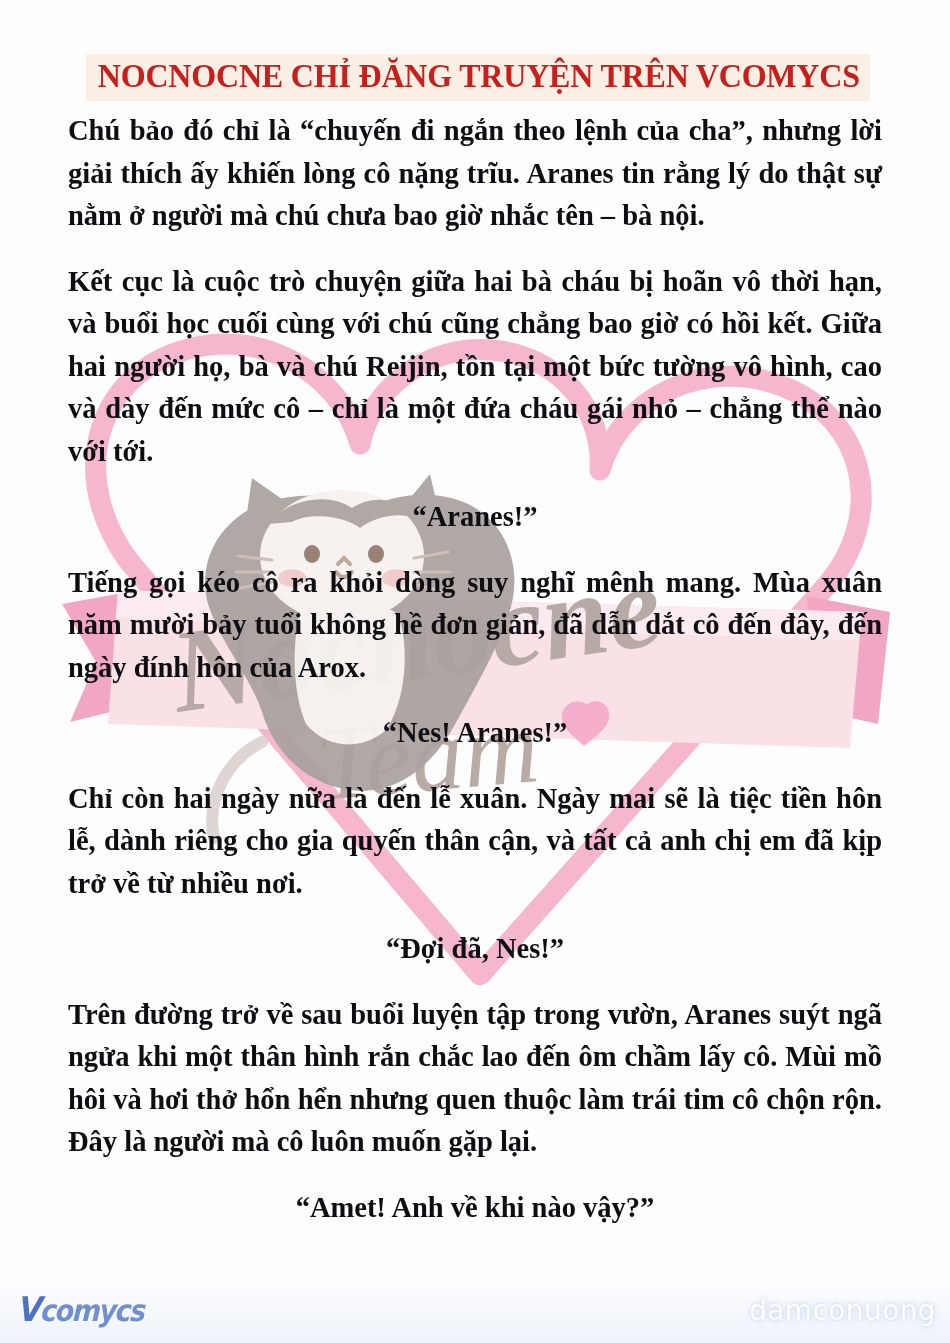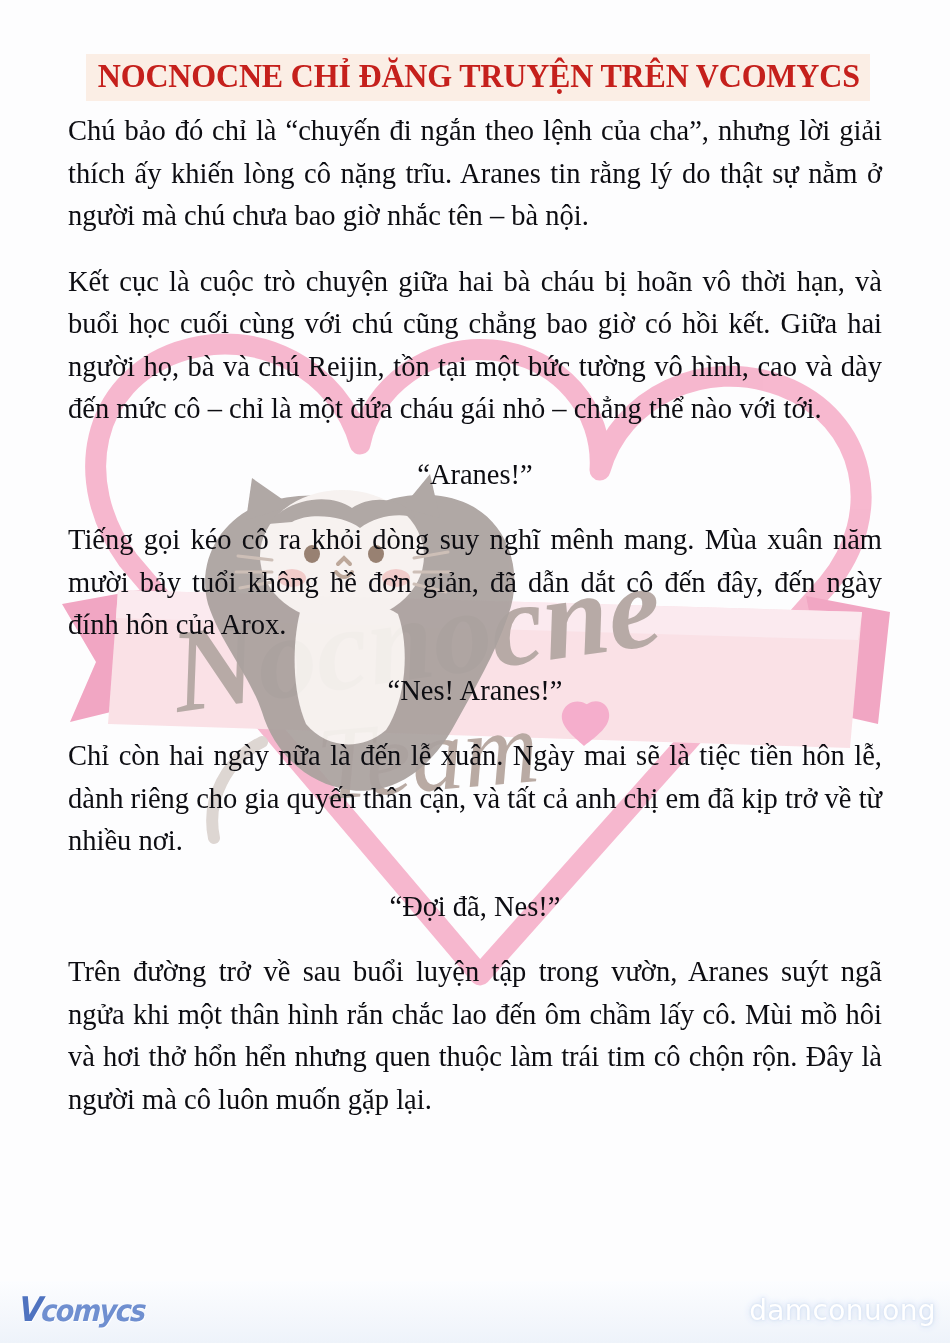--- a/index.html
+++ b/index.html
@@ -50,20 +50,21 @@
     padding-bottom: 2px;
   }
 
   
   #content {
     position: absolute;
     left: 68px;
     top: 110px;
     width: 814px;
     z-index: 4;
+    font-weight: bold;
   }
   .para {
     color: #0d0d12;
     font-size: 28.5px;
     line-height: 42.5px;
     margin: 0 0 23px 0;
     text-align: justify;
     text-justify: inter-word;
     font-family: "Liberation Serif", "DejaVu Serif", serif;
   }
@@ -209,20 +210,21 @@
 
   <div id="content">
     <p class="para">Chú bảo đó chỉ là “chuyến đi ngắn theo lệnh của cha”, nhưng lời giải thích ấy khiến lòng cô nặng trĩu. Aranes tin rằng lý do thật sự nằm ở người mà chú chưa bao giờ nhắc tên – bà nội.</p>
     <p class="para">Kết cục là cuộc trò chuyện giữa hai bà cháu bị hoãn vô thời hạn, và buổi học cuối cùng với chú cũng chẳng bao giờ có hồi kết. Giữa hai người họ, bà và chú Reijin, tồn tại một bức tường vô hình, cao và dày đến mức cô – chỉ là một đứa cháu gái nhỏ – chẳng thể nào với tới.</p>
     <p class="para short">“Aranes!”</p>
     <p class="para">Tiếng gọi kéo cô ra khỏi dòng suy nghĩ mênh mang. Mùa xuân năm mười bảy tuổi không hề đơn giản, đã dẫn dắt cô đến đây, đến ngày đính hôn của Arox.</p>
     <p class="para short">“Nes! Aranes!”</p>
     <p class="para">Chỉ còn hai ngày nữa là đến lễ xuân. Ngày mai sẽ là tiệc tiền hôn lễ, dành riêng cho gia quyến thân cận, và tất cả anh chị em đã kịp trở về từ nhiều nơi.</p>
     <p class="para short">“Đợi đã, Nes!”</p>
     <p class="para">Trên đường trở về sau buổi luyện tập trong vườn, Aranes suýt ngã ngửa khi một thân hình rắn chắc lao đến ôm chầm lấy cô. Mùi mồ hôi và hơi thở hổn hển nhưng quen thuộc làm trái tim cô chộn rộn. Đây là người mà cô luôn muốn gặp lại.</p>
+    <p class="para short">“Amet! Anh về khi nào vậy?”</p>
   </div>
 
   <div id="footer-bar">
     <div id="brand-logo"><span class="v">V</span><span>comycs</span></div>
     <div id="site-credit">damconuong</div>
   </div>
 
 </div>
 
 </body></html>

